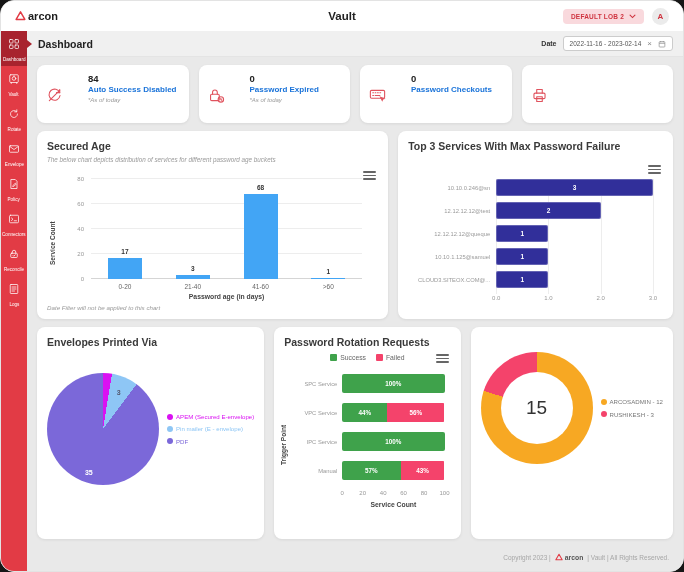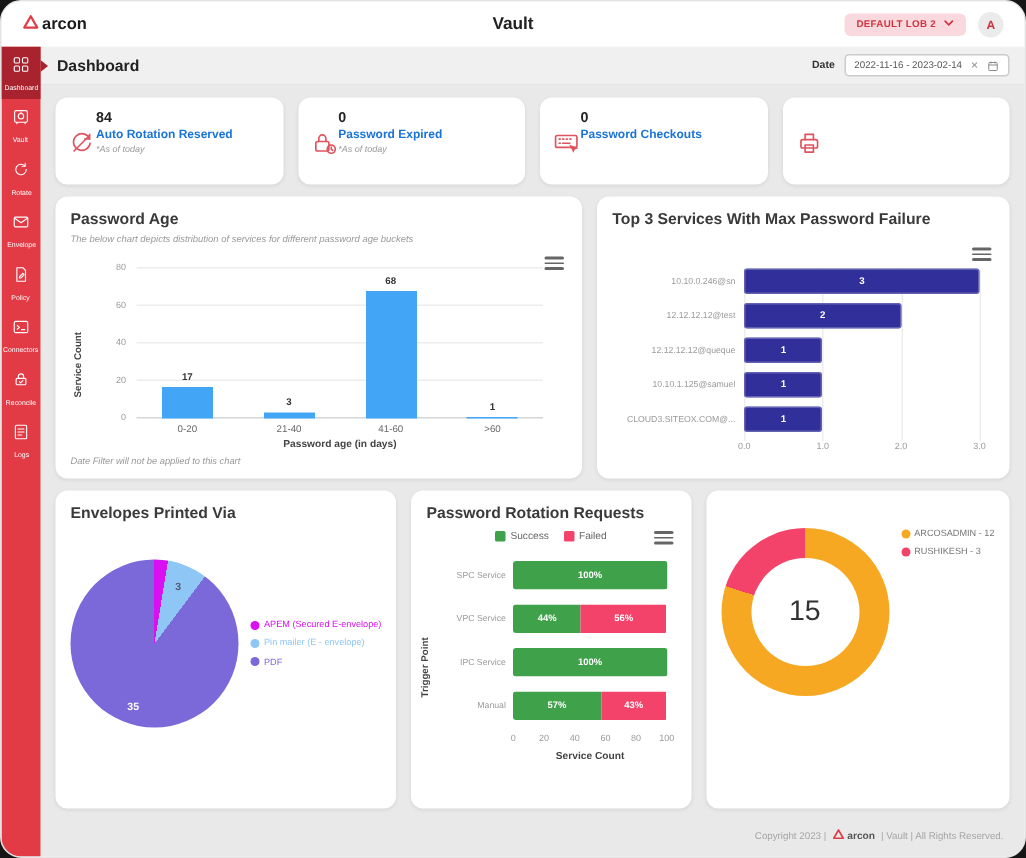--- a/index.html
+++ b/index.html
@@ -30,21 +30,21 @@
   .date-label{font-size:7px;color:#333;font-weight:bold}
   .date-input{background:#fff;border:1px solid #ccc;border-radius:3px;display:flex;align-items:center;gap:6px;padding:2.5px 6px;cursor:text}
   .date-value{font-size:6.5px;color:#555}
   .clear{font-size:8px;color:#888;line-height:1;cursor:pointer}
   .cal{display:flex;cursor:pointer}
 
   .content{flex:1;background:#e9e9e9;padding:8px 10px 0;display:flex;flex-direction:column;overflow:hidden}
 
   
   .kpi-row{display:flex;gap:10px;flex:none}
-  .kpi{flex:1;background:#fff;border-radius:8px;box-shadow:0 1px 3px rgba(0,0,0,.08);padding:8px 5px 6px 8px;display:flex;gap:0;height:58px;cursor:pointer}
+  .kpi{flex:1;background:#fff;border-radius:8px;box-shadow:0 1px 3px rgba(0,0,0,.08);padding:8px 5px 6px 8px;display:flex;gap:24px;height:58px;cursor:pointer}
   .kpi-icon{flex:none;align-self:center;display:flex}
   .kpi-value{font-size:9.5px;font-weight:bold;color:#222}
   .kpi-label{font-size:8px;font-weight:bold;color:#1a73d9;line-height:1.2;margin-top:1px}
   .kpi-note{font-size:6px;font-style:italic;color:#9a9a9a;margin-top:2px}
 
   .rows{display:flex;gap:10px;margin-top:8px;flex:none}
   .card{background:#fff;border-radius:8px;box-shadow:0 1px 3px rgba(0,0,0,.08);padding:9px 10px;position:relative}
   .card h2{font-size:10.5px;color:#3a3a3a;line-height:1.25}
   .row1 .card{height:188px}
   .card-pa{flex:1.3}
@@ -96,21 +96,21 @@
   .rt-bars{flex:1;position:relative}
   .rt-row{height:19px;margin-bottom:10px;display:flex;border-radius:2px;overflow:hidden;position:relative}
   .rt-seg{display:flex;align-items:center;justify-content:center;color:#fff;font-size:6.3px;font-weight:bold;height:100%}
   .rt-ticks{position:relative;height:8px;margin:0 6px 0 58px}
   .rt-ticks span{position:absolute;transform:translateX(-50%);font-size:6px;color:#999;top:0}
   .rt-xtitle{margin:3px 6px 0 58px;text-align:center;font-size:6.8px;font-weight:bold;color:#444}
   .rt-ytitle{position:absolute;left:6px;top:138px;transform:rotate(-90deg);transform-origin:left top;font-size:6.5px;font-weight:bold;color:#444;white-space:nowrap}
 
   
   .env-body{display:flex;align-items:center;margin-top:24px}
-  .tu-body{display:flex;margin-top:16px}
+  .tu-body{display:flex;align-items:center;margin-top:16px}
   .pie{width:112px;height:112px;border-radius:50%;position:relative;flex:none}
   .pie-label{position:absolute;font-size:7px;font-weight:bold;transform:translate(-50%,-50%)}
   .hole{position:absolute;inset:20px;background:#fff;border-radius:50%;display:flex;align-items:center;justify-content:center}
   .hole span{font-size:19px;color:#333}
   .pie-legend{margin-left:8px;display:flex;flex-direction:column;gap:5px;min-width:0}
   .lg-item{display:flex;align-items:center;font-size:6.1px;line-height:1.2;cursor:pointer;white-space:nowrap}
   .lg-dot{width:6px;height:6px;border-radius:50%;margin-right:3px;flex:none}
 
   .footer{margin-top:auto;padding:9px 4px 9px 0;text-align:right;font-size:6.5px;color:#a6a6a6;display:flex;justify-content:flex-end;align-items:center;gap:4px}
   .footer .brand{display:flex;align-items:center;gap:2px;font-weight:bold;color:#555;font-size:6.8px}
@@ -226,21 +226,21 @@
           <div class="kpi">
             <span class="kpi-icon">
               <svg width="19" height="19" viewBox="0 0 24 24" fill="none" stroke="#e0535e" stroke-width="1.4" stroke-linecap="round" stroke-linejoin="round" style="color:#e0535e">
                 <path d="M18.6 8.4A7 7 0 1 0 19 12"></path>
                 <path d="M18.6 4.4v4h-4"></path>
                 <path d="M5.5 18.5l13-13"></path>
               </svg>
             </span>
             <div>
               <div class="kpi-value">84</div>
-              <div class="kpi-label">Auto Rotation Reserved</div>
+              <div class="kpi-label">Auto Success Disabled</div>
               <div class="kpi-note">*As of today</div>
             </div>
           </div>
           <div class="kpi">
             <span class="kpi-icon">
               <svg width="19" height="19" viewBox="0 0 24 24" fill="none" stroke="#e0535e" stroke-width="1.4" stroke-linecap="round" stroke-linejoin="round" style="color:#e0535e">
                 <rect x="4.5" y="10.5" width="11" height="8" rx="1.5"></rect>
                 <path d="M7 10.5V8a3 3 0 0 1 6 0v2.5"></path>
                 <circle cx="17.5" cy="17" r="3.4"></circle>
                 <path d="M17.5 15.4V17l1.2 1"></path>
@@ -271,21 +271,21 @@
                 <rect x="5" y="9" width="14" height="7" rx="1.5"></rect>
                 <path d="M8.5 9V4.5h7V9"></path>
                 <rect x="8.5" y="13.5" width="7" height="6"></rect>
               </svg>
             </span>
           </div>
         </div>
 
       <div class="rows row1">
         <section class="card card-pa">
-          <h2>Password Age</h2>
+          <h2>Secured Age</h2>
           <p class="subtitle">The below chart depicts distribution of services for different password age buckets</p>
           <button class="burger burger-pa">
               <i></i>
               <i></i>
               <i></i>
             </button>
           <span class="pa-ytitle">Service Count</span>
           <div class="pa-plot" id="pa-plot">
               <div class="pa-base" style="position: absolute;">
                 <span style="position: absolute; left: -7px; top: -3px; transform: translateX(-100%); font-size: 6px; color: rgb(153, 153, 153);">0</span>

